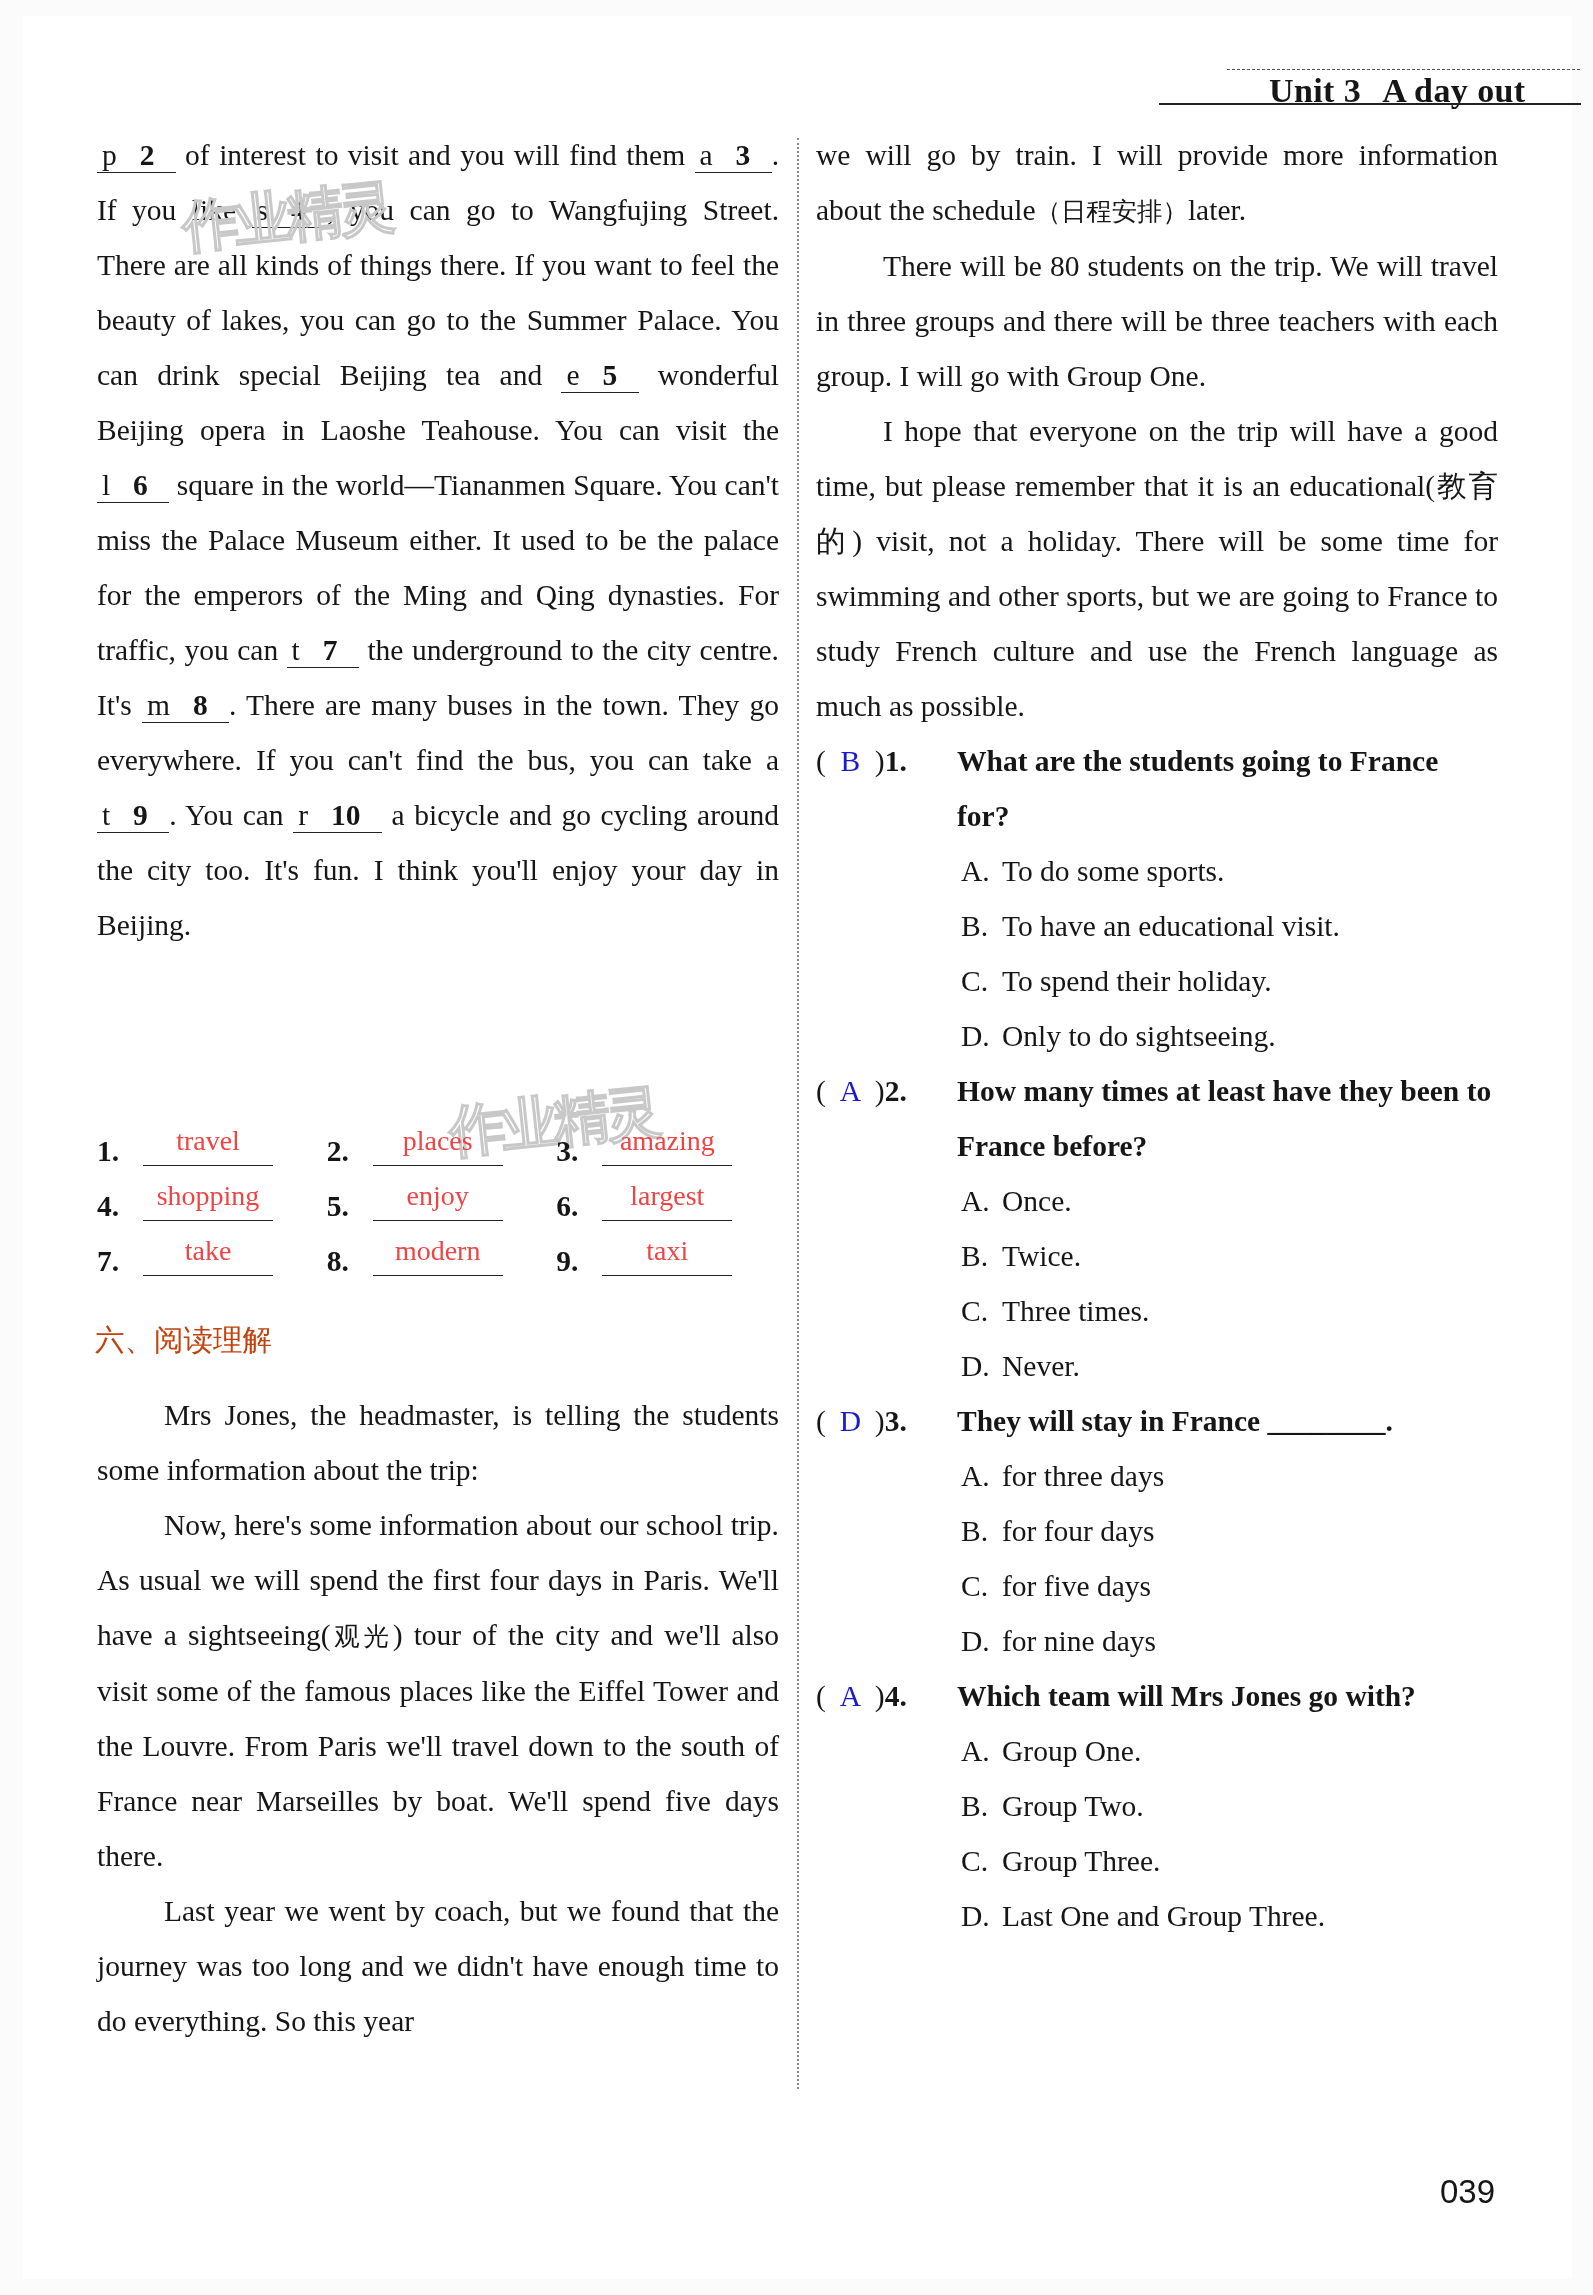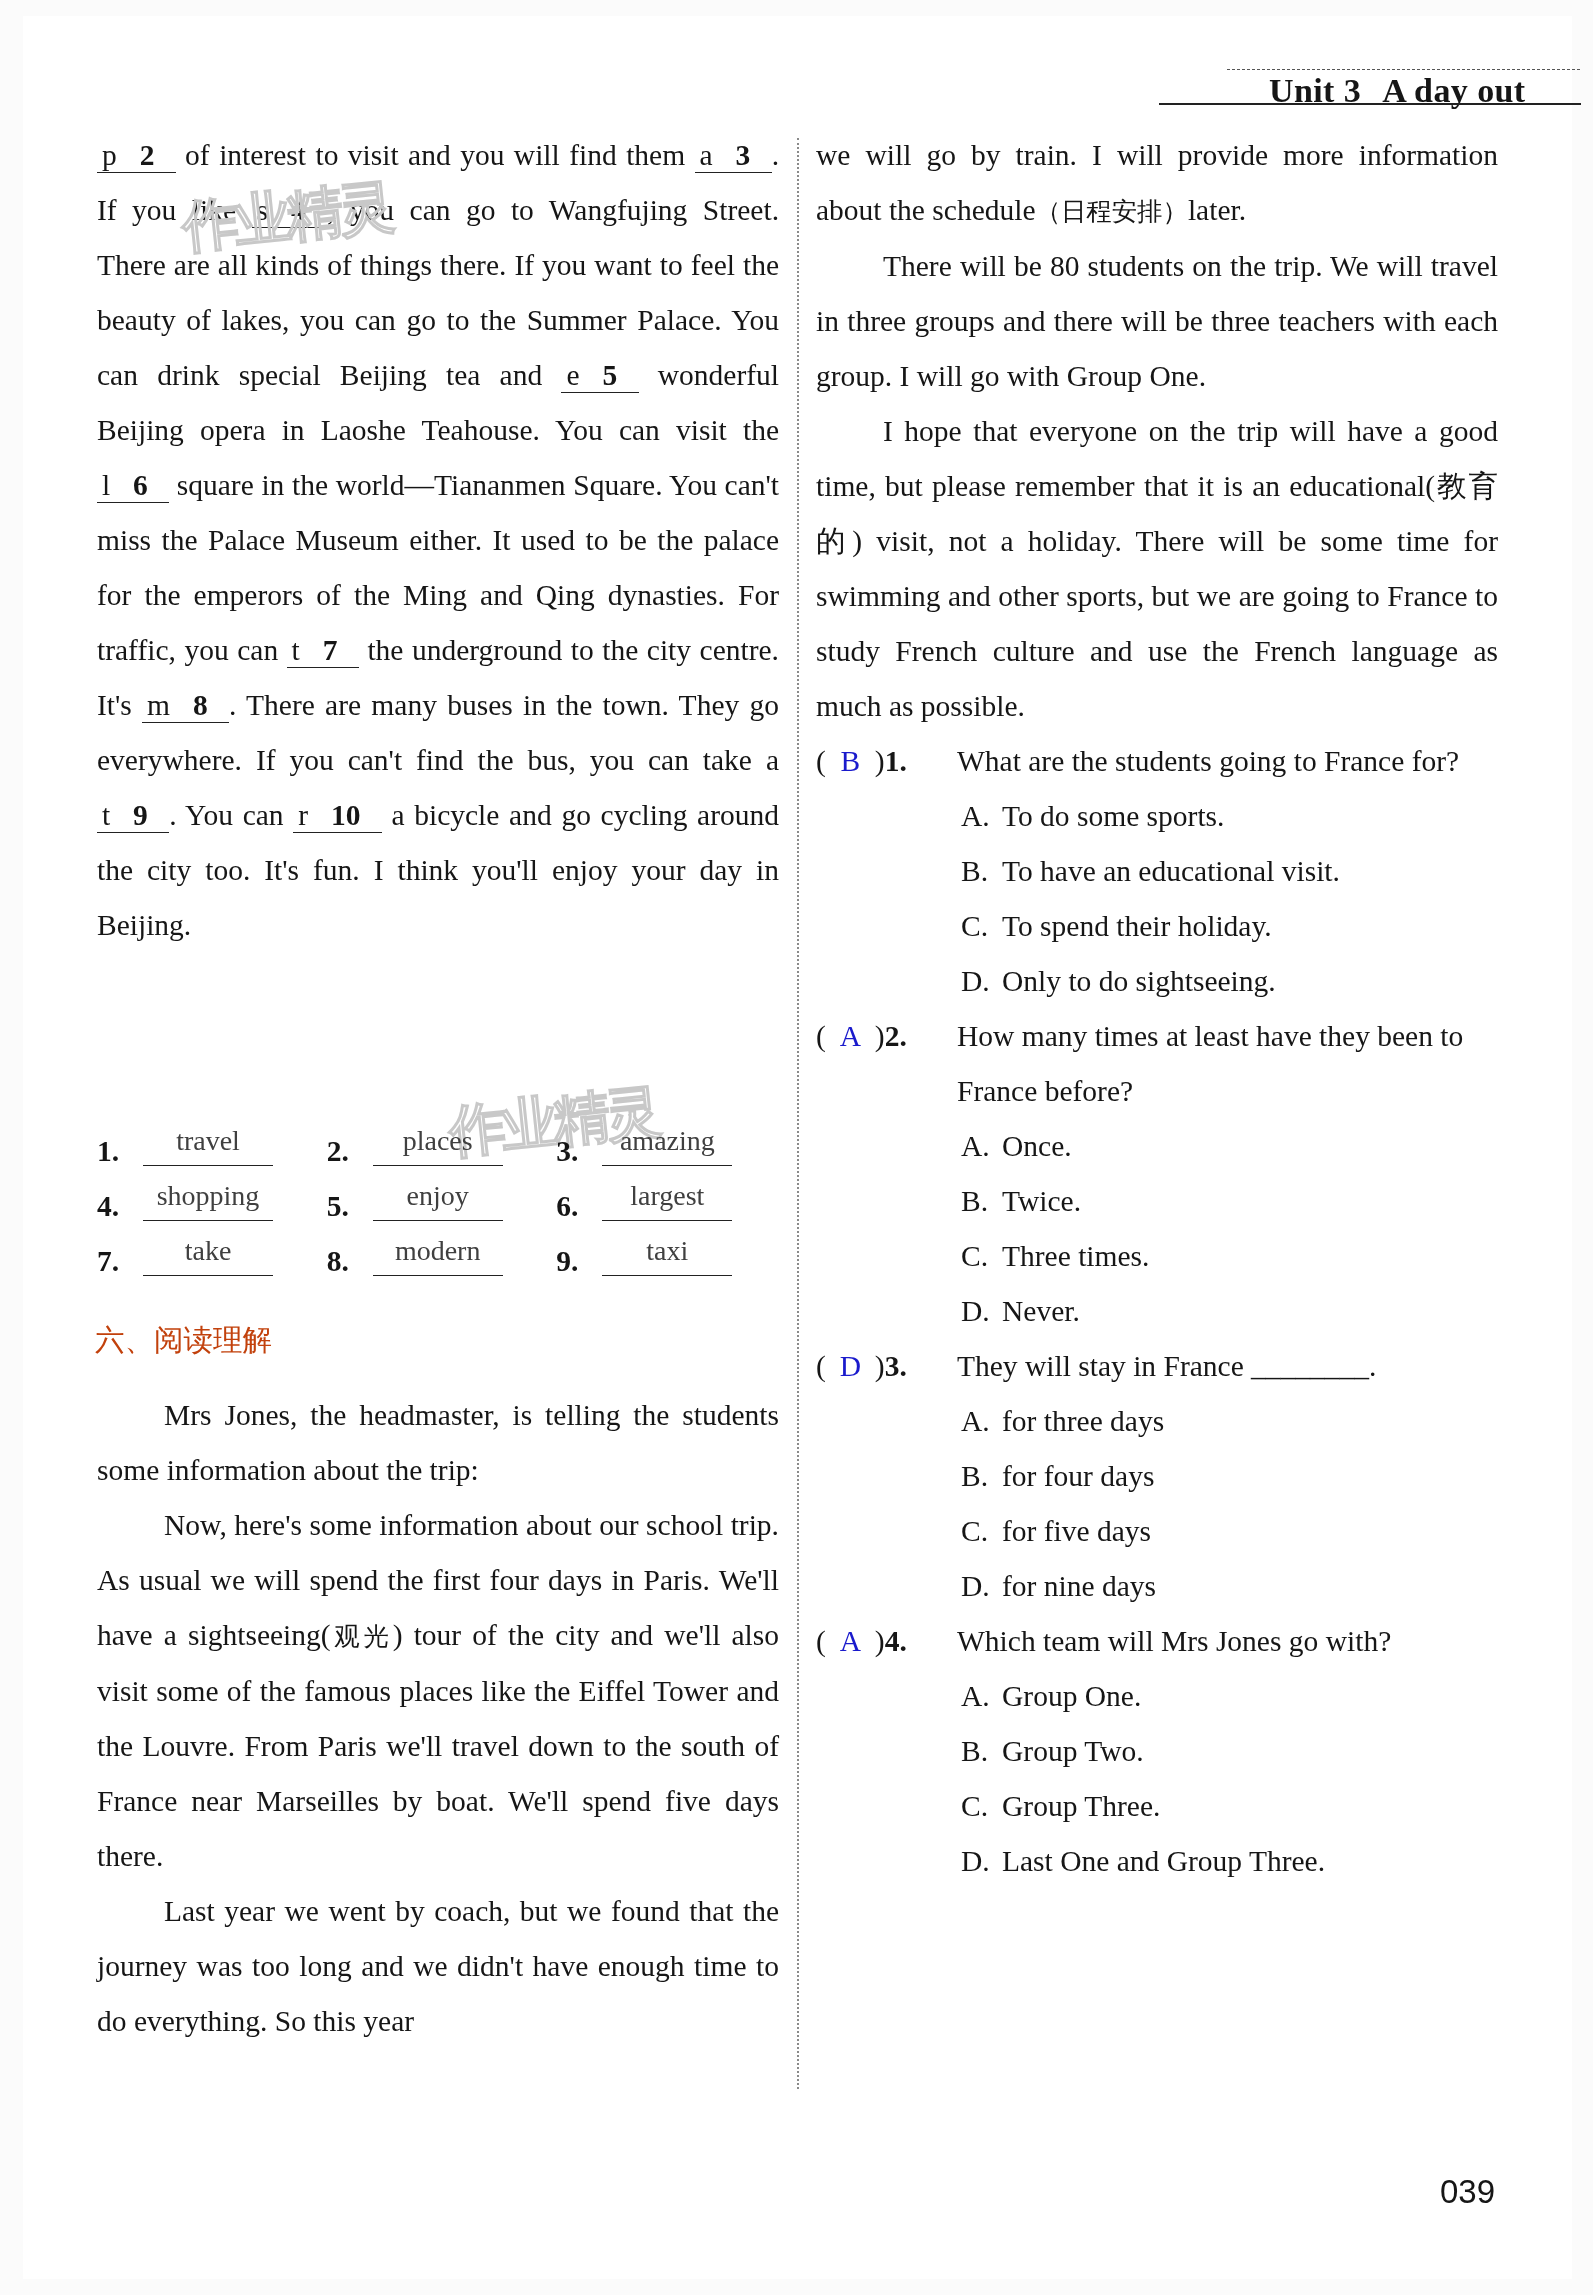--- a/index.html
+++ b/index.html
@@ -24,31 +24,31 @@
   .indent { text-indent: 67px; }
   .blank { display: inline-block; border-bottom: 1.6px solid #222; line-height: 33px; padding: 0 1.6px; text-align: left; text-indent: 0; }
   .blank .ltr { margin-left: 3.3px; }
   .blank .num { font-weight: bold; margin-left: 23px; margin-right: 19.7px; }
   .cjk { font-family: "DejaVu Sans", sans-serif; font-size: 25.4px; }
 
   .answers { position: absolute; left: 97px; top: 1113px; width: 689px; }
   .ans-row { display: flex; height: 55px; align-items: flex-end; }
   .ans { display: flex; align-items: flex-end; width: 241px; }
   .ans .n { font-weight: bold; font-size: 29.5px; width: 46px; line-height: 33px; }
-  .ans .fill { width: 130px; border-bottom: 1.6px solid #222; text-align: center; color: #404040; font-size: 28px; line-height: 36px; position: relative; top: -1.6px; }
+  .ans .fill { width: 130px; border-bottom: 1.6px solid #222; text-align: center; color: #ef4444; font-size: 28px; line-height: 36px; position: relative; top: -1.6px; }
   .ans .fill span { position: relative; top: -6.6px; }
   .ans.ten .n { width: 59px; }
   .section-title { position: absolute; left: 95px; top: 1321px; color: #c2410c; font-family: "DejaVu Sans", sans-serif; font-size: 29.5px; }
 
   .q { position: relative; }
   .q .stem { display: flex; }
   .q .paren { width: 141px; white-space: nowrap; }
   .q .paren .choice { color: #1a1acc; display: inline-block; width: 49px; text-align: center; }
   .q .paren .qn { font-weight: bold; }
-  .q .text { flex: 1; }
+  .q .text { flex: 1; font-weight: bold; }
   .q .opt { padding-left: 145px; }
   .q .opt .lab { display: inline-block; width: 41px; }
 
   .watermark { position: absolute; color: transparent; -webkit-text-stroke: 1.2px #c8c8c8; font-family: "DejaVu Sans", sans-serif; font-size: 57px; font-weight: bold; transform: rotate(-6deg); letter-spacing: -4.9px; pointer-events: none; }
   .wm1 { left: 182px; top: 179px; }
   .wm2 { left: 449px; top: 1084px; }
 
   .page-number { position: absolute; left: 1440px; top: 2173px; font-family: "Liberation Sans", sans-serif; font-size: 33px; }
 </style>
 </head>

